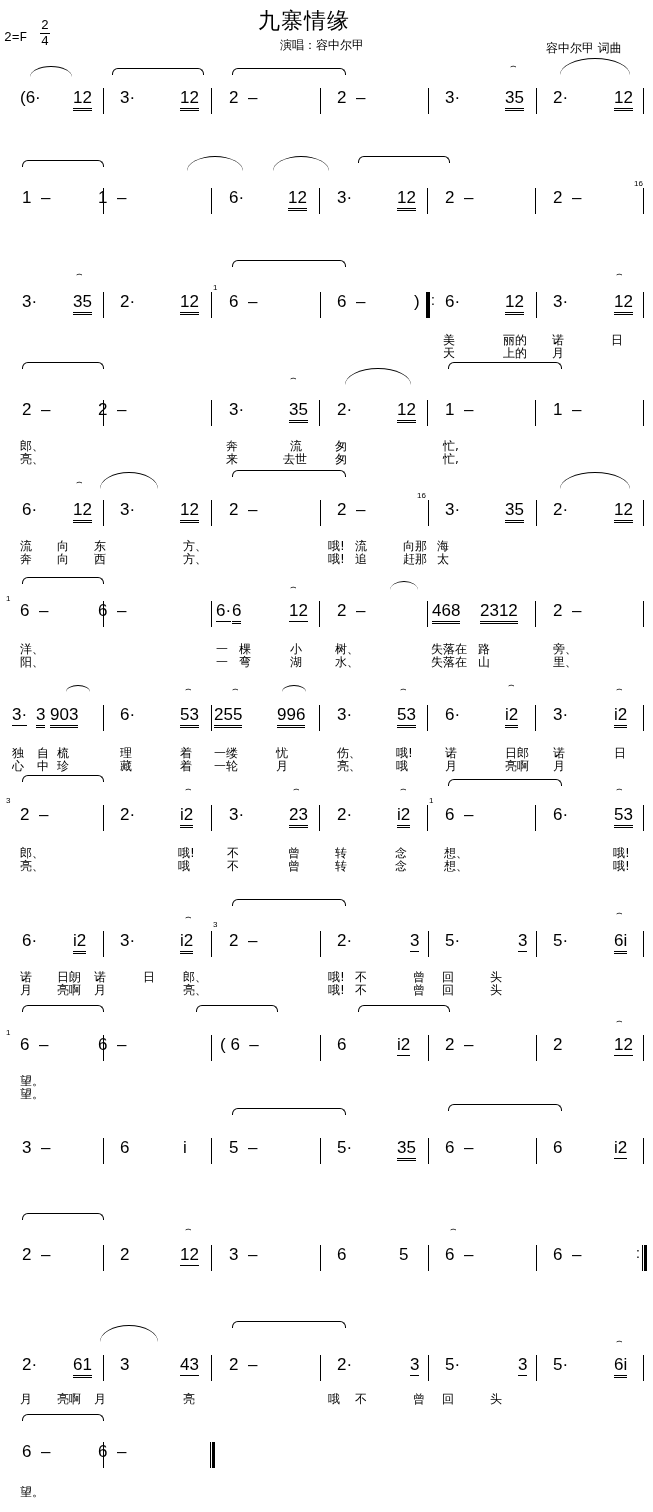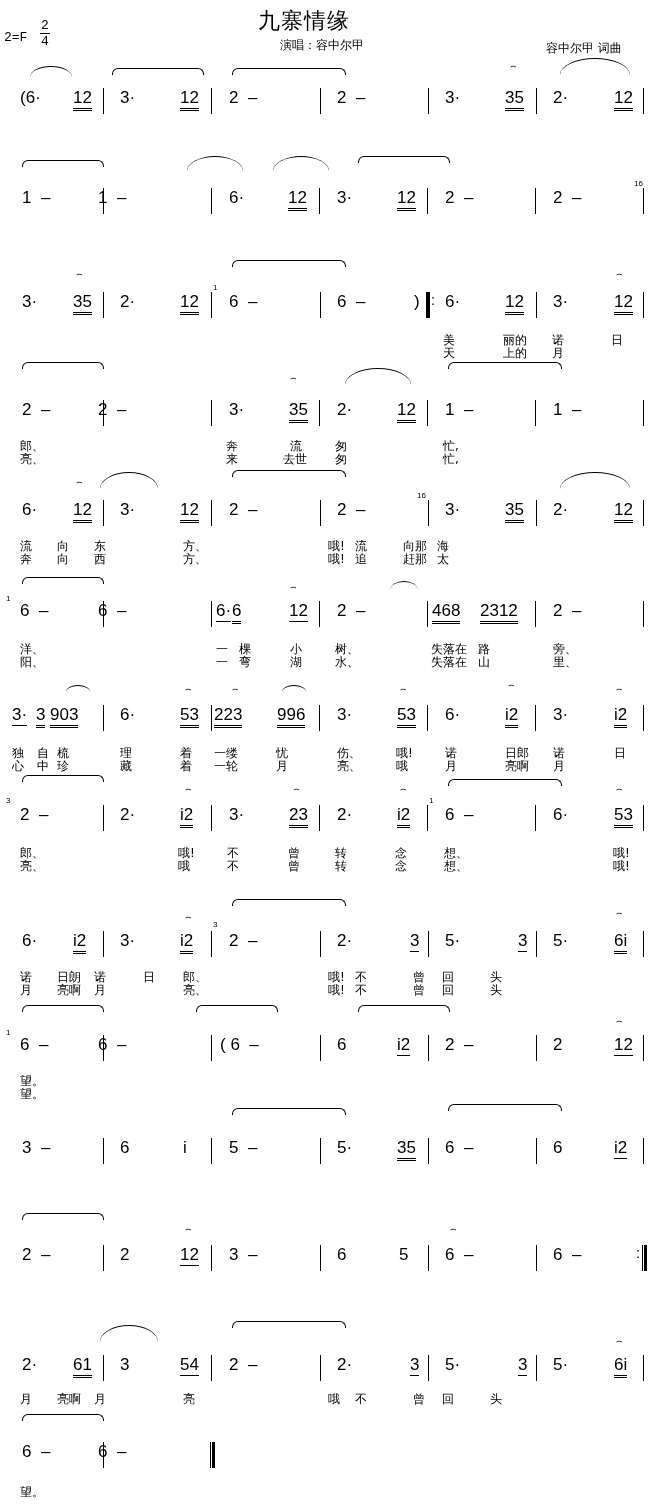--- a/index.html
+++ b/index.html
@@ -235,21 +235,21 @@
     <div class="turn" style="left:400px;top:8px">⌢</div>
     <div class="turn" style="left:508px;top:4px">⌢</div>
     <div class="turn" style="left:616px;top:8px">⌢</div>
     <span class="note ul1" style="left:12px;top:30px">3·</span>
     <span class="note ul2" style="left:36px;top:30px">3</span>
     <span class="note ul2" style="left:50px;top:30px">903</span>
     <div class="bar" style="left:103px;top:30px"></div>
     <span class="note" style="left:120px;top:30px">6·</span>
     <span class="note ul2" style="left:180px;top:30px">53</span>
     <div class="bar" style="left:211px;top:30px"></div>
-    <span class="note ul2" style="left:214px;top:30px">223</span>
+    <span class="note ul2" style="left:214px;top:30px">255</span>
     <span class="note ul2" style="left:277px;top:30px">996</span>
     <div class="bar" style="left:319px;top:30px"></div>
     <span class="note" style="left:337px;top:30px">3·</span>
     <span class="note ul2" style="left:397px;top:30px">53</span>
     <div class="bar" style="left:427px;top:30px"></div>
     <span class="note" style="left:445px;top:30px">6·</span>
     <span class="note ul2" style="left:505px;top:30px">i2</span>
     <div class="bar" style="left:535px;top:30px"></div>
     <span class="note" style="left:553px;top:30px">3·</span>
     <span class="note ul2" style="left:614px;top:30px">i2</span>
@@ -433,21 +433,21 @@
   </div>
 
   <div class="row" style="top:1305px">
     <div class="slur" style="left:100px;top:20px;width:58px;height:16px"></div>
     <div class="tie" style="left:232px;top:16px;width:112px"></div>
     <div class="turn" style="left:616px;top:30px">⌢</div>
     <span class="note" style="left:22px;top:50px">2·</span>
     <span class="note ul2" style="left:73px;top:50px">61</span>
     <div class="bar" style="left:103px;top:50px"></div>
     <span class="note" style="left:120px;top:50px">3</span>
-    <span class="note ul1" style="left:180px;top:50px">54</span>
+    <span class="note ul1" style="left:180px;top:50px">43</span>
     <div class="bar" style="left:211px;top:50px"></div>
     <span class="note" style="left:229px;top:50px">2  –</span>
     <div class="bar" style="left:320px;top:50px"></div>
     <span class="note" style="left:337px;top:50px">2·</span>
     <span class="note ul1" style="left:410px;top:50px">3</span>
     <div class="bar" style="left:428px;top:50px"></div>
     <span class="note" style="left:445px;top:50px">5·</span>
     <span class="note ul1" style="left:518px;top:50px">3</span>
     <div class="bar" style="left:536px;top:50px"></div>
     <span class="note" style="left:553px;top:50px">5·</span>

